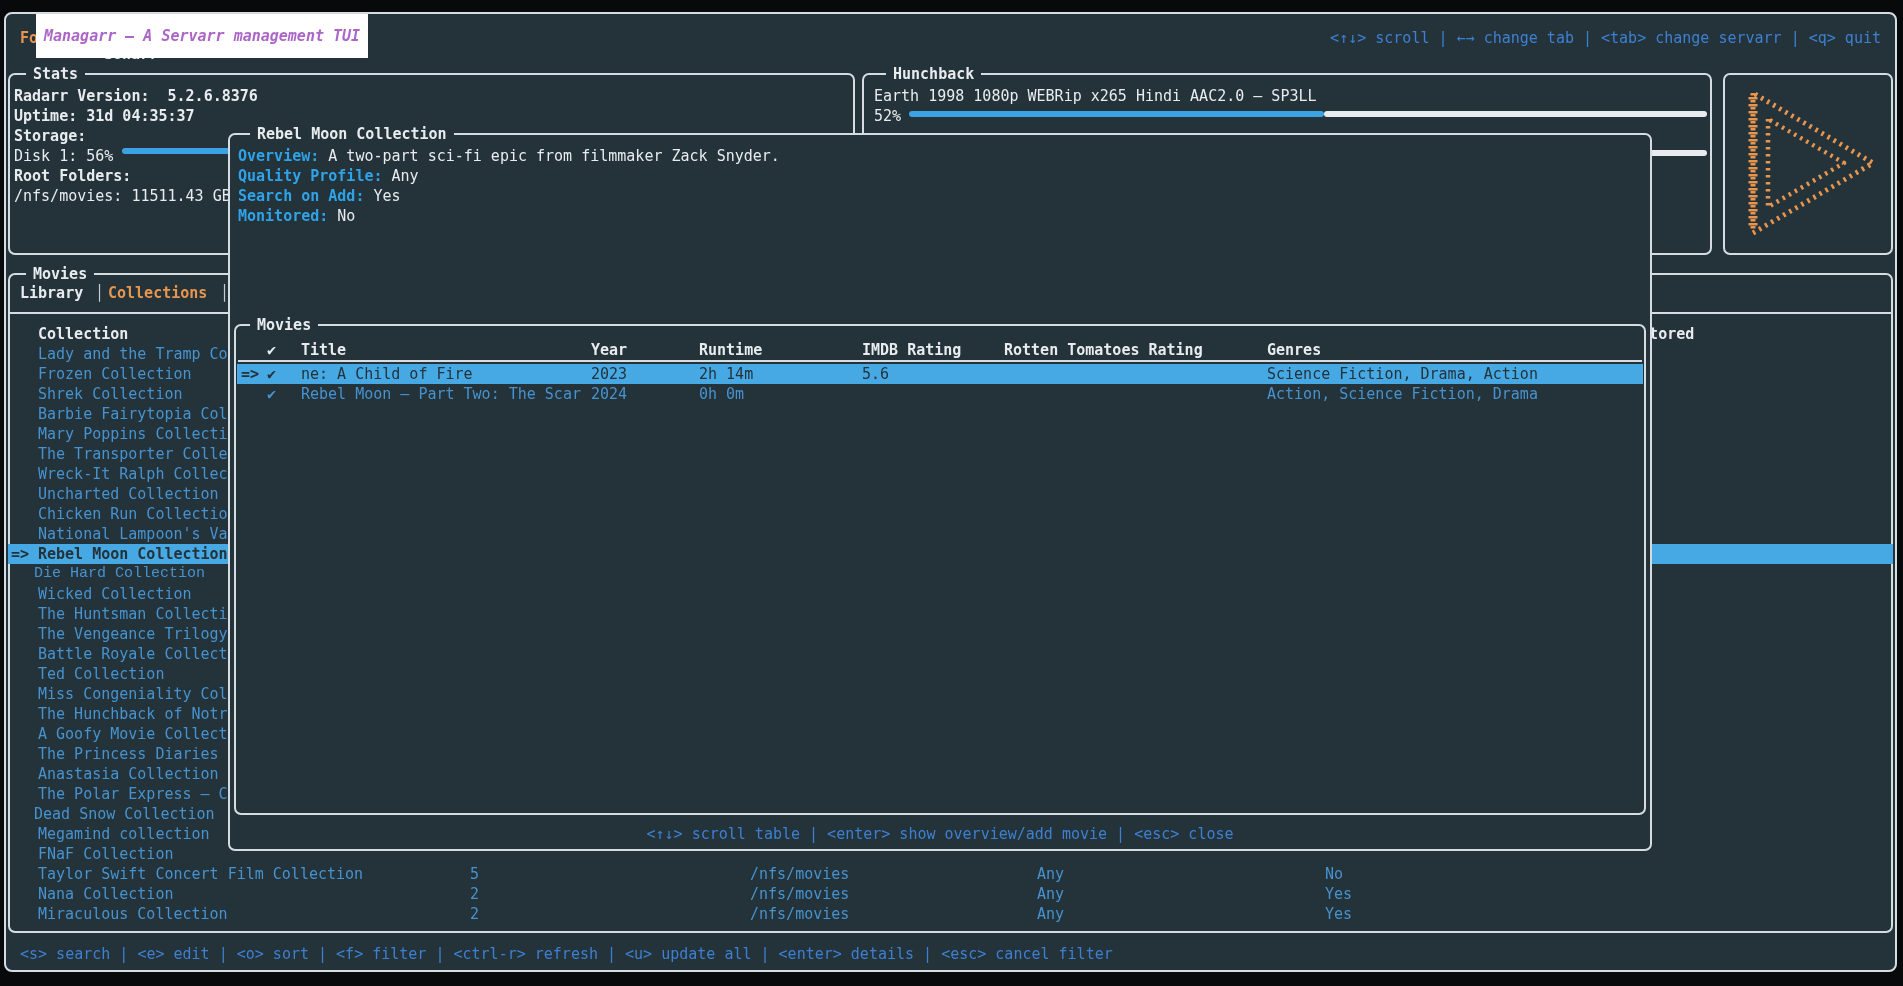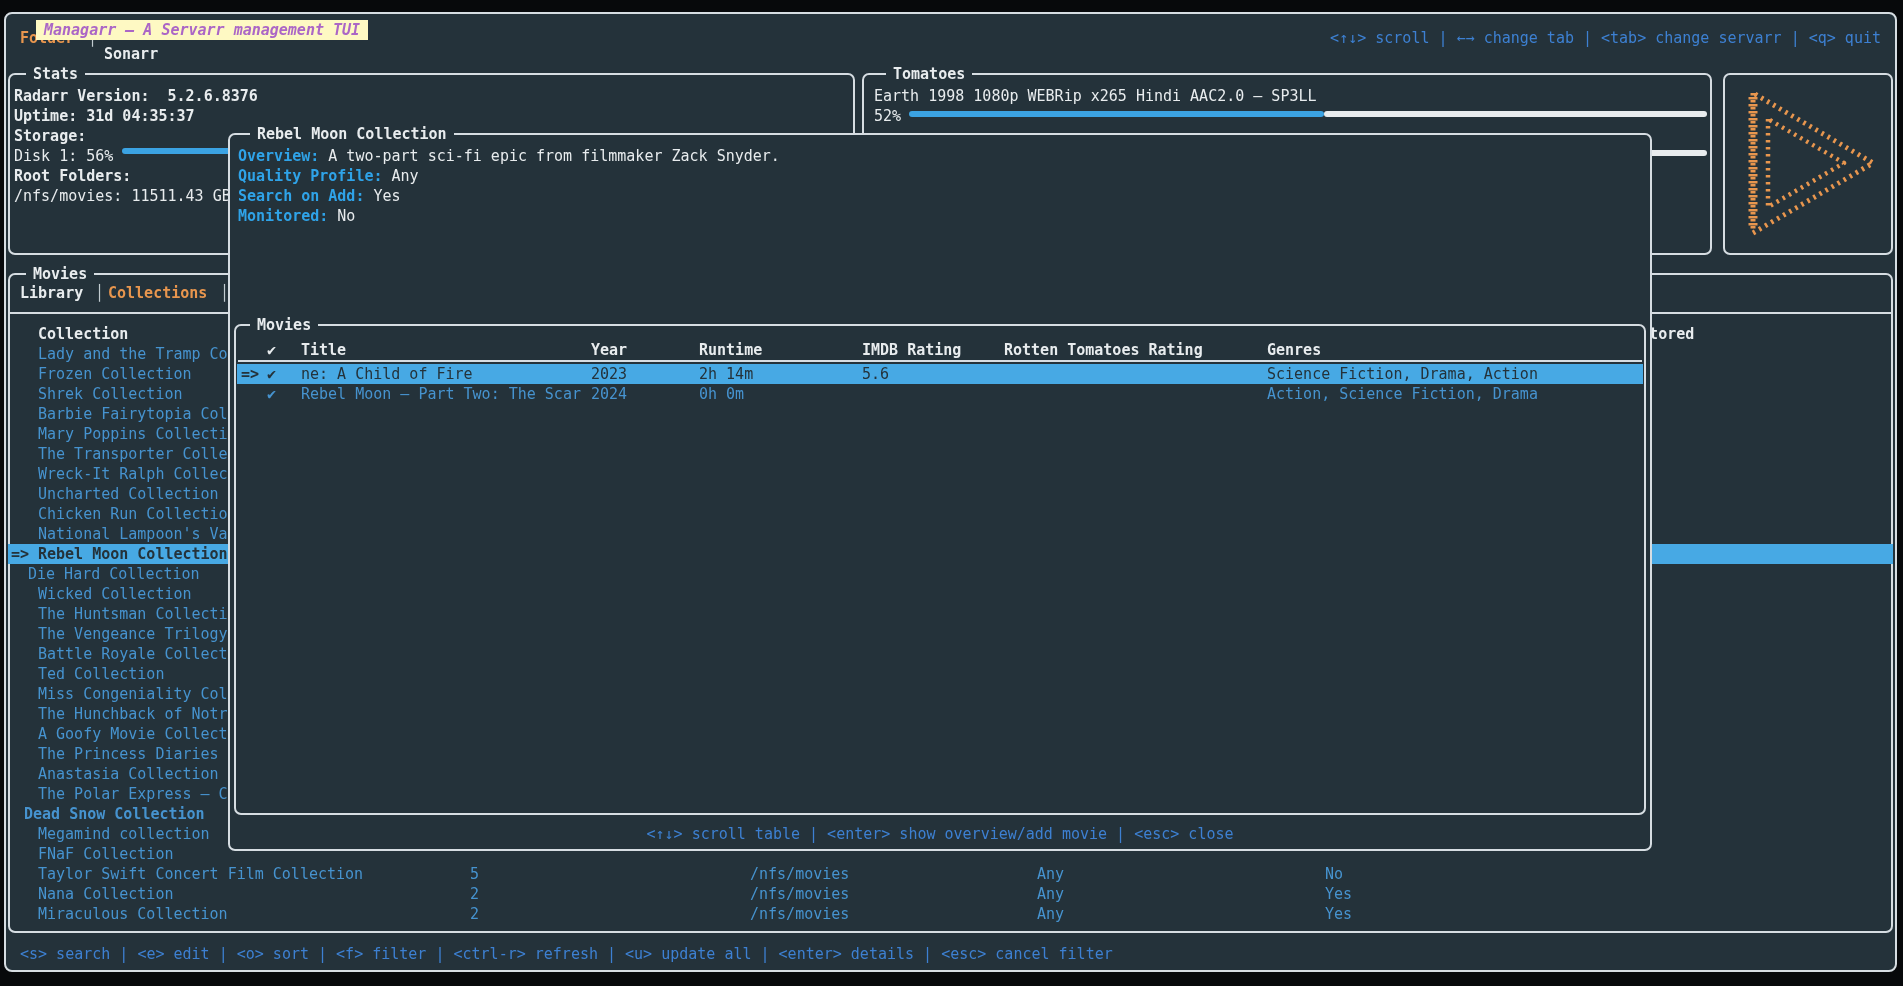--- a/index.html
+++ b/index.html
@@ -46,21 +46,21 @@
   .black-strip{position:absolute;left:0;width:1903px;background:#07090b}
 </style>
 </head>
 <body>
 
 <div class="black-strip" style="top:0;height:12px"></div>
 <div class="black-strip" style="top:972px;height:14px"></div>
 
 <div class="frame"></div>
 
-<span class="abs b it purple pre" style="left:36px;top:20px;background:#fef9c3;padding:0 8px;z-index:2">Managarr – A Servarr management TUI</span>
+<span class="abs b it purple pre" style="left:36px;top:14px;background:#ffffff;padding:12px 8px;z-index:2">Managarr – A Servarr management TUI</span>
 
 <span class="abs b orange pre" style="left:20px;top:28px">Folder</span>
 <span class="abs sep" style="left:88px;top:28px">│</span>
 <span class="abs b white pre" style="left:104px;top:44px">Sonarr</span>
 
 <span class="abs kb pre" style="right:22px;top:28px">&lt;↑↓&gt; scroll | ←→ change tab | &lt;tab&gt; change servarr | &lt;q&gt; quit</span>
 
 <div class="panel z1" style="left:8px;top:73px;width:847px;height:182px">
   <span class="ptitle">Stats</span>
   <div class="abs" style="left:4px;top:11px;right:4px">
@@ -68,21 +68,21 @@
     <div class="line b">Uptime: 31d 04:35:37</div>
     <div class="line b">Storage:</div>
     <div class="line">Disk 1: 56%</div>
     <div class="line b">Root Folders:</div>
     <div class="line">/nfs/movies: 11511.43 GB</div>
   </div>
 </div>
 <div class="bar blue z1" style="left:122px;top:148px;width:578px"></div>
 
 <div class="panel z1" style="left:862px;top:73px;width:850px;height:182px">
-  <span class="ptitle" style="left:22px">Tomatoes</span>
+  <span class="ptitle" style="left:22px">Hunchback</span>
   <div class="abs" style="left:10px;top:11px;right:4px">
     <div class="line">Earth 1998 1080p WEBRip x265 Hindi AAC2.0 – SP3LL</div>
     <div class="line">52%</div>
   </div>
 </div>
 <div class="bar blue z1" id="dl-bar-fill" style="left: 909px; top: 111px; width: 415px;"></div>
 <div class="bar white z1" id="dl-bar-rest" style="left: 1324px; top: 111px; width: 383px;"></div>
 <div class="bar white z1" style="left:1420px;top:150px;width:287px"></div>
 
 <div class="panel z1" style="left:1723px;top:73px;width:170px;height:182px">
@@ -110,33 +110,33 @@
     <div class="row steel" style="top: 20px;"><span class="cell" style="left: 30px;">Frozen Collection</span></div>
     <div class="row steel" style="top: 40px;"><span class="cell" style="left: 30px;">Shrek Collection</span></div>
     <div class="row steel" style="top: 60px;"><span class="cell" style="left: 30px;">Barbie Fairytopia Col</span></div>
     <div class="row steel" style="top: 80px;"><span class="cell" style="left: 30px;">Mary Poppins Collecti</span></div>
     <div class="row steel" style="top: 100px;"><span class="cell" style="left: 30px;">The Transporter Colle</span></div>
     <div class="row steel" style="top: 120px;"><span class="cell" style="left: 30px;">Wreck-It Ralph Collec</span></div>
     <div class="row steel" style="top: 140px;"><span class="cell" style="left: 30px;">Uncharted Collection</span></div>
     <div class="row steel" style="top: 160px;"><span class="cell" style="left: 30px;">Chicken Run Collectio</span></div>
     <div class="row steel" style="top: 180px;"><span class="cell" style="left: 30px;">National Lampoon's Va</span></div>
     <div class="row sel-bar b" style="top: 200px;"><span class="cell" style="left: 3px;">=&gt;</span><span class="cell" style="left: 30px;">Rebel Moon Collection</span></div>
-    <div class="row steel" style="top: 220px;"><span class="cell" style="left: 20px;">Die Hard Collection</span></div>
+    <div class="row steel" style="top: 220px;"><span class="cell" style="left: 26px; font-family: Liberation Mono, monospace;">Die Hard Collection</span></div>
     <div class="row steel" style="top: 240px;"><span class="cell" style="left: 30px;">Wicked Collection</span></div>
     <div class="row steel" style="top: 260px;"><span class="cell" style="left: 30px; text-align: right;">The Huntsman Collecti</span></div>
     <div class="row steel" style="top: 280px;"><span class="cell" style="left: 30px;">The Vengeance Trilogy</span></div>
     <div class="row steel" style="top: 300px;"><span class="cell" style="left: 30px;">Battle Royale Collect</span></div>
     <div class="row steel" style="top: 320px;"><span class="cell" style="left: 30px;">Ted Collection</span></div>
     <div class="row steel" style="top: 340px;"><span class="cell" style="left: 30px;">Miss Congeniality Col</span></div>
     <div class="row steel" style="top: 360px;"><span class="cell" style="left: 30px;">The Hunchback of Notr</span></div>
     <div class="row steel" style="top: 380px;"><span class="cell" style="left: 30px;">A Goofy Movie Collect</span></div>
     <div class="row steel" style="top: 400px;"><span class="cell" style="left: 30px;">The Princess Diaries</span></div>
     <div class="row steel" style="top: 420px;"><span class="cell" style="left: 30px;">Anastasia Collection</span></div>
     <div class="row steel" style="top: 440px;"><span class="cell" style="left: 30px;">The Polar Express – C</span></div>
-    <div class="row steel" style="top: 460px;"><span class="cell" style="left: 16px; font-weight: bold;">Dead Snow Collection</span></div>
+    <div class="row steel" style="top: 460px;"><span class="cell" style="left: 26px;">Dead Snow Collection</span></div>
     <div class="row steel" style="top: 480px;"><span class="cell" style="left: 30px;">Megamind collection</span></div>
     <div class="row steel" style="top: 500px;"><span class="cell" style="left: 30px;">FNaF Collection</span></div>
     <div class="row steel" style="top: 520px;"><span class="cell" style="left: 30px;">Taylor Swift Concert Film Collection</span><span class="cell" style="left: 462px;">5</span><span class="cell" style="left: 742px;">/nfs/movies</span><span class="cell" style="left: 1029px;">Any</span><span class="cell" style="left: 1317px;">No</span></div>
     <div class="row steel" style="top: 540px;"><span class="cell" style="left: 30px;">Nana Collection</span><span class="cell" style="left: 462px;">2</span><span class="cell" style="left: 742px;">/nfs/movies</span><span class="cell" style="left: 1029px;">Any</span><span class="cell" style="left: 1317px;">Yes</span></div>
     <div class="row steel" style="top: 560px;"><span class="cell" style="left: 30px;">Miraculous Collection</span><span class="cell" style="left: 462px;">2</span><span class="cell" style="left: 742px;">/nfs/movies</span><span class="cell" style="left: 1029px;">Any</span><span class="cell" style="left: 1317px;">Yes</span></div>
   </div>
 
 <div class="panel modal" style="left:228px;top:133px;width:1424px;height:718px">
   <span class="ptitle" style="left:20px">Rebel Moon Collection</span>
 

